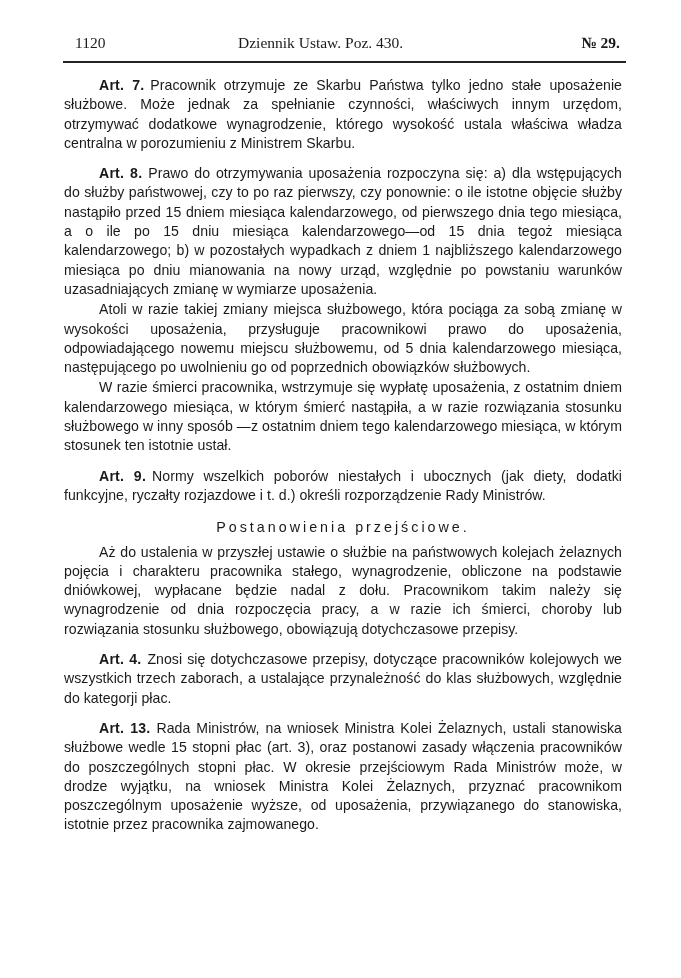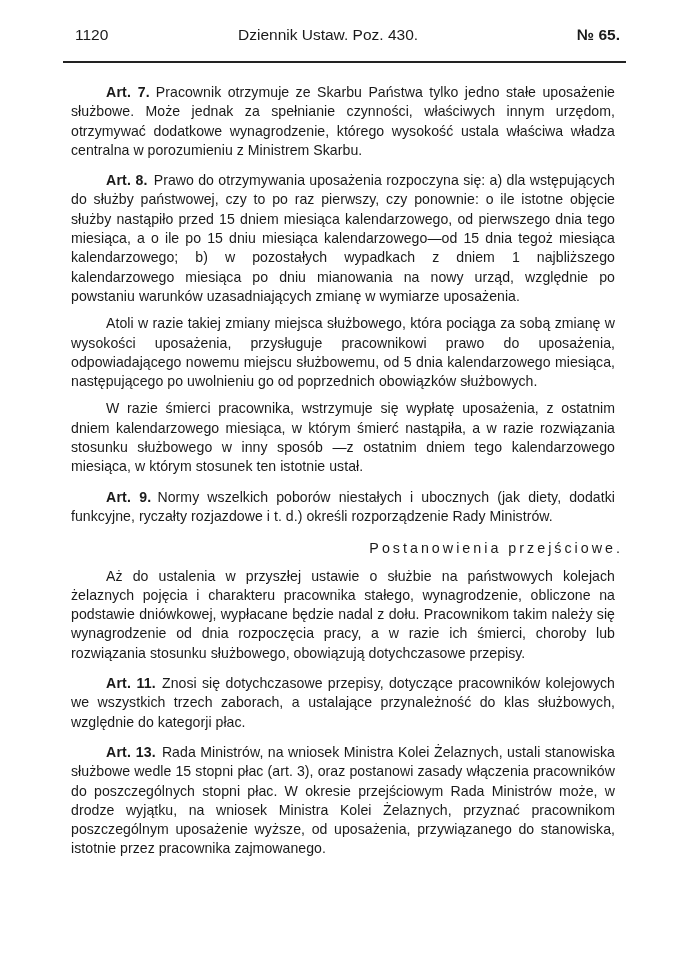--- a/index.html
+++ b/index.html
@@ -4,62 +4,62 @@
 <style>
   html, body { margin: 0; padding: 0; background: #ffffff; }
   body {
     width: 681px; height: 978px; overflow: hidden; position: relative;
     font-family: "Liberation Sans", sans-serif; color: #1a1a1a;
   }
   .page-header {
     position: absolute; left: 63px; top: 26px; width: 563px; height: 26px;
     font-size: 15.5px; font-weight: 500;
   }
-  .page-header span { position: absolute; top: 0; }
+  .page-header span { position: absolute; top: 8px; font-family: Liberation Serif, serif; }
   .hdr-num { left: 12px; }
   .hdr-title { left: 175px; }
   .hdr-issue { right: 6px; font-weight: bold; }
   .header-rule {
     position: absolute; left: 63px; top: 61px; width: 563px; height: 1.5px; background: #222;
   }
   .content {
     position: absolute; left: 63px; top: 75px; width: 560px;
     font-size: 14.1px; line-height: 19.3px; text-align: justify;
     letter-spacing: 0.05px;
   }
-  .para { margin: 8px; text-indent: 35px; }
+  .para { margin: 1px; text-indent: 35px; }
   .para + .para { margin-top: 0; }
   .article-gap { margin-top: 11px !important; }
   .art-label { font-weight: bold; letter-spacing: 0.2px; margin-right: 6px; }
   .section-heading {
-    text-align: right; letter-spacing: 3px; margin: 13px 0 5px 0; text-indent: 0; font-size: 14.3px;
+    text-align: center; letter-spacing: 3px; margin: 13px 0 5px 0; text-indent: 0; font-size: 14.3px;
   }
 </style>
 </head>
 <body>
 
 <div class="page-header">
   <span class="hdr-num">1120</span>
   <span class="hdr-title">Dziennik Ustaw. Poz. 430.</span>
-  <span class="hdr-issue">№ 65.</span>
+  <span class="hdr-issue">№ 29.</span>
 </div>
 <div class="header-rule"></div>
 
 <div class="content">
 
   <p class="para"><span class="art-label">Art. 7.</span><span>Pracownik otrzymuje ze Skarbu Państwa tylko jedno stałe uposażenie służbowe. Może jednak za spełnianie czynności, właściwych innym urzędom, otrzymywać dodatkowe wynagrodzenie, którego wysokość ustala właściwa władza centralna w porozumieniu z Ministrem Skarbu.</span></p>
 
   <p class="para article-gap"><span class="art-label">Art. 8.</span><span>Prawo do otrzymywania uposażenia rozpoczyna się: a) dla wstępujących do służby państwowej, czy to po raz pierwszy, czy ponownie: o ile istotne objęcie służby nastąpiło przed 15 dniem miesiąca kalendarzowego, od pierwszego dnia tego miesiąca, a o ile po 15 dniu miesiąca kalendarzowego—od 15 dnia tegoż miesiąca kalendarzowego; b) w pozostałych wypadkach z dniem 1 najbliższego kalendarzowego miesiąca po dniu mianowania na nowy urząd, względnie po powstaniu warunków uzasadniających zmianę w wymiarze uposażenia.</span></p>
   <p class="para">Atoli w razie takiej zmiany miejsca służbowego, która pociąga za sobą zmianę w wysokości uposażenia, przysługuje pracownikowi prawo do uposażenia, odpowiadającego nowemu miejscu służbowemu, od 5 dnia kalendarzowego miesiąca, następującego po uwolnieniu go od poprzednich obowiązków służbowych.</p>
   <p class="para">W razie śmierci pracownika, wstrzymuje się wypłatę uposażenia, z ostatnim dniem kalendarzowego miesiąca, w którym śmierć nastąpiła, a w razie rozwiązania stosunku służbowego w inny sposób —z ostatnim dniem tego kalendarzowego miesiąca, w którym stosunek ten istotnie ustał.</p>
 
 
   <p class="para article-gap"><span class="art-label">Art. 9.</span><span>Normy wszelkich poborów niestałych i ubocznych (jak diety, dodatki funkcyjne, ryczałty rozjazdowe i t. d.) określi rozporządzenie Rady Ministrów.</span></p>
 
   <p class="section-heading">Postanowienia przejściowe.</p>
 
   <p class="para">Aż do ustalenia w przyszłej ustawie o służbie na państwowych kolejach żelaznych pojęcia i charakteru pracownika stałego, wynagrodzenie, obliczone na podstawie dniówkowej, wypłacane będzie nadal z dołu. Pracownikom takim należy się wynagrodzenie od dnia rozpoczęcia pracy, a w razie ich śmierci, choroby lub rozwiązania stosunku służbowego, obowiązują dotychczasowe przepisy.</p>
 
-  <p class="para article-gap"><span class="art-label">Art. 11.</span><span>Znosi się dotychczasowe przepisy, dotyczące pracowników kolejowych we wszystkich trzech zaborach, a ustalające przynależność do klas służbowych, względnie do kategorji płac.</span></p>
+  <p class="para article-gap"><span class="art-label">Art. 4.</span><span>Znosi się dotychczasowe przepisy, dotyczące pracowników kolejowych we wszystkich trzech zaborach, a ustalające przynależność do klas służbowych, względnie do kategorji płac.</span></p>
 
   <p class="para article-gap"><span class="art-label">Art. 13.</span><span>Rada Ministrów, na wniosek Ministra Kolei Żelaznych, ustali stanowiska służbowe wedle 15 stopni płac (art. 3), oraz postanowi zasady włączenia pracowników do poszczególnych stopni płac. W okresie przejściowym Rada Ministrów może, w drodze wyjątku, na wniosek Ministra Kolei Żelaznych, przyznać pracownikom poszczególnym uposażenie wyższe, od uposażenia, przywiązanego do stanowiska, istotnie przez pracownika zajmowanego.</span></p>
 
 </div>
 
 </body></html>

